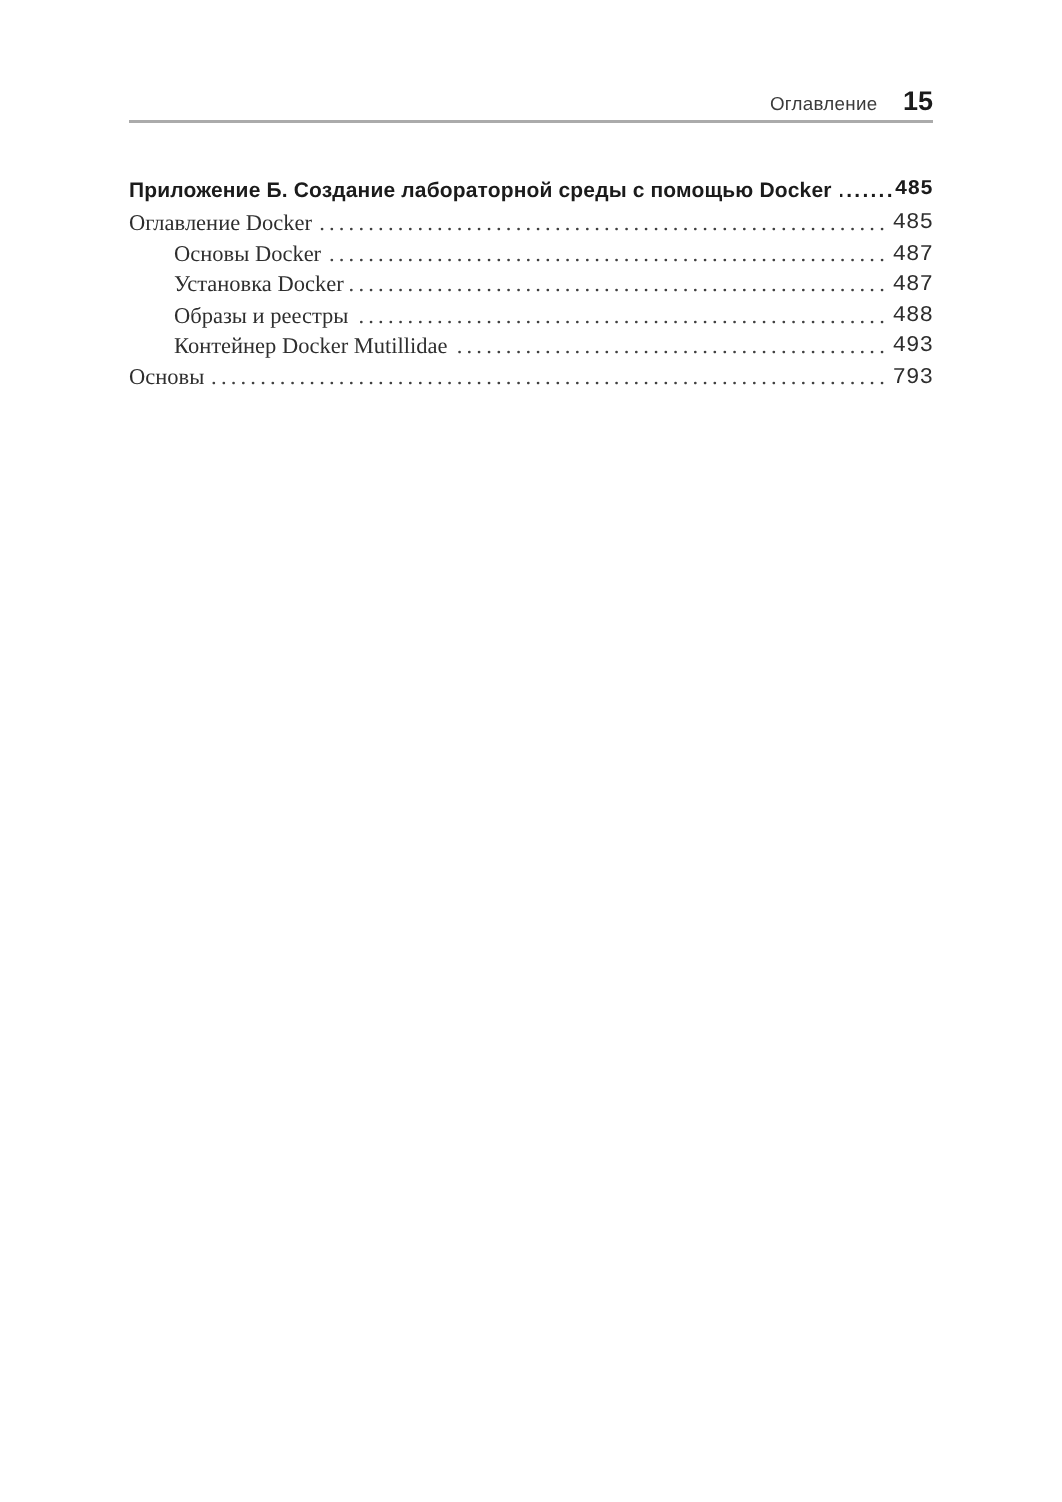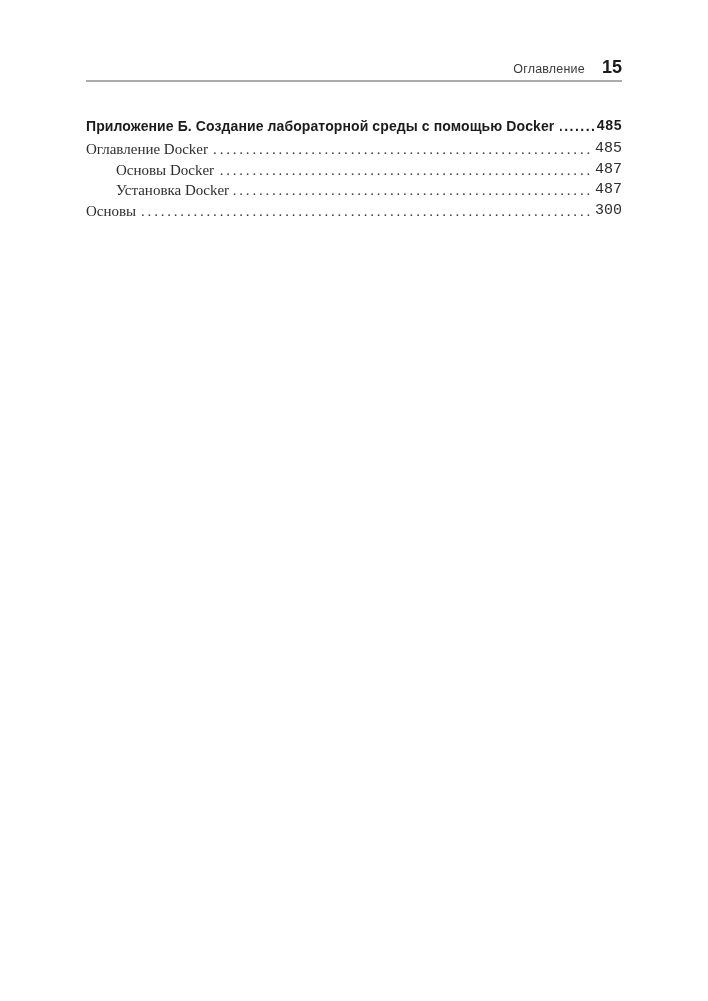--- a/index.html
+++ b/index.html
@@ -126,23 +126,33 @@
       <span class="toc-leader"></span>
       <span class="toc-page">487</span>
     </div>
 
     <div class="toc-row level-1">
       <span class="toc-label">Установка Docker</span>
       <span class="toc-leader"></span>
       <span class="toc-page">487</span>
     </div>
 
+    <div class="toc-row level-1">
+      <span class="toc-label">Образы и реестры</span>
+      <span class="toc-leader"></span>
+      <span class="toc-page">488</span>
+    </div>
 
 
+    <div class="toc-row level-1">
+      <span class="toc-label">Контейнер Docker Mutillidae</span>
+      <span class="toc-leader"></span>
+      <span class="toc-page">493</span>
+    </div>
 
     <div class="toc-row level-0">
       <span class="toc-label">Основы</span>
       <span class="toc-leader"></span>
-      <span class="toc-page">300</span>
+      <span class="toc-page">793</span>
     </div>
 
   </main>
 </div>
 
 </body></html>

